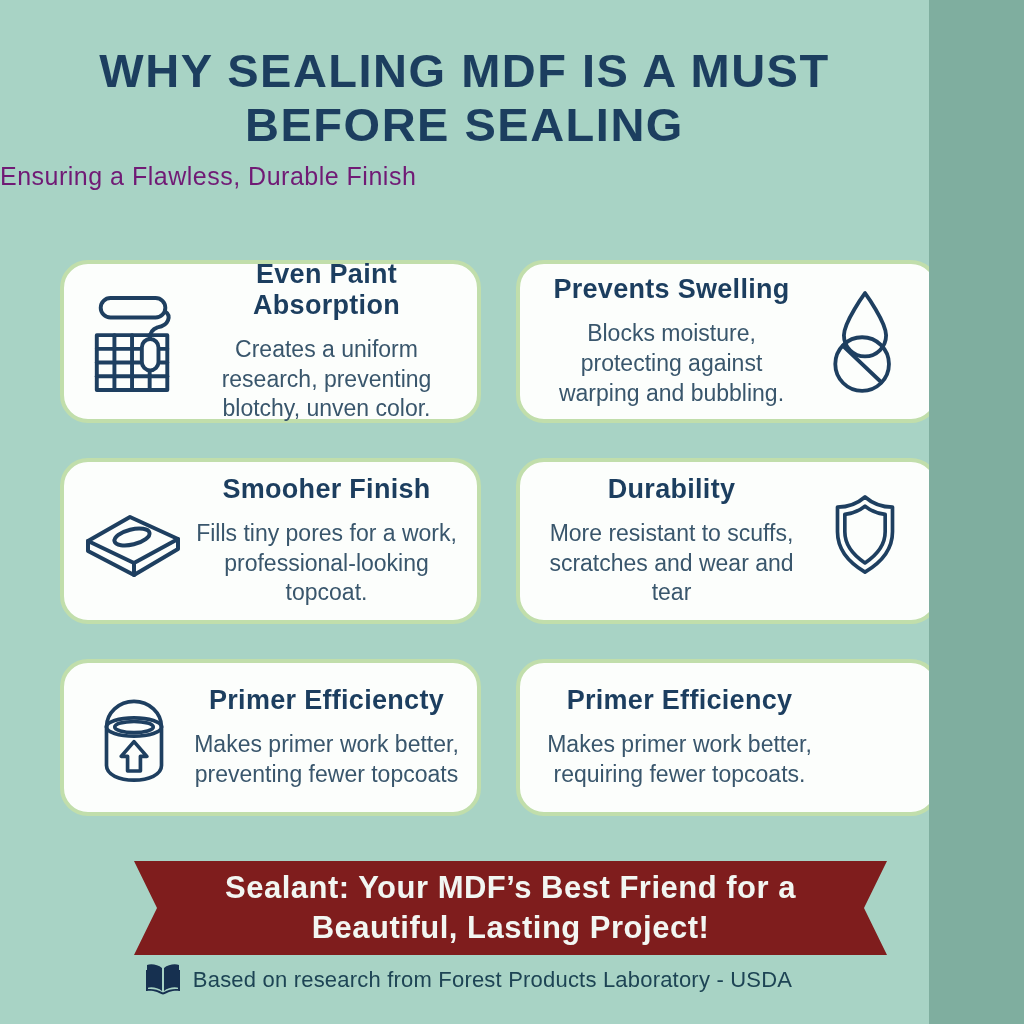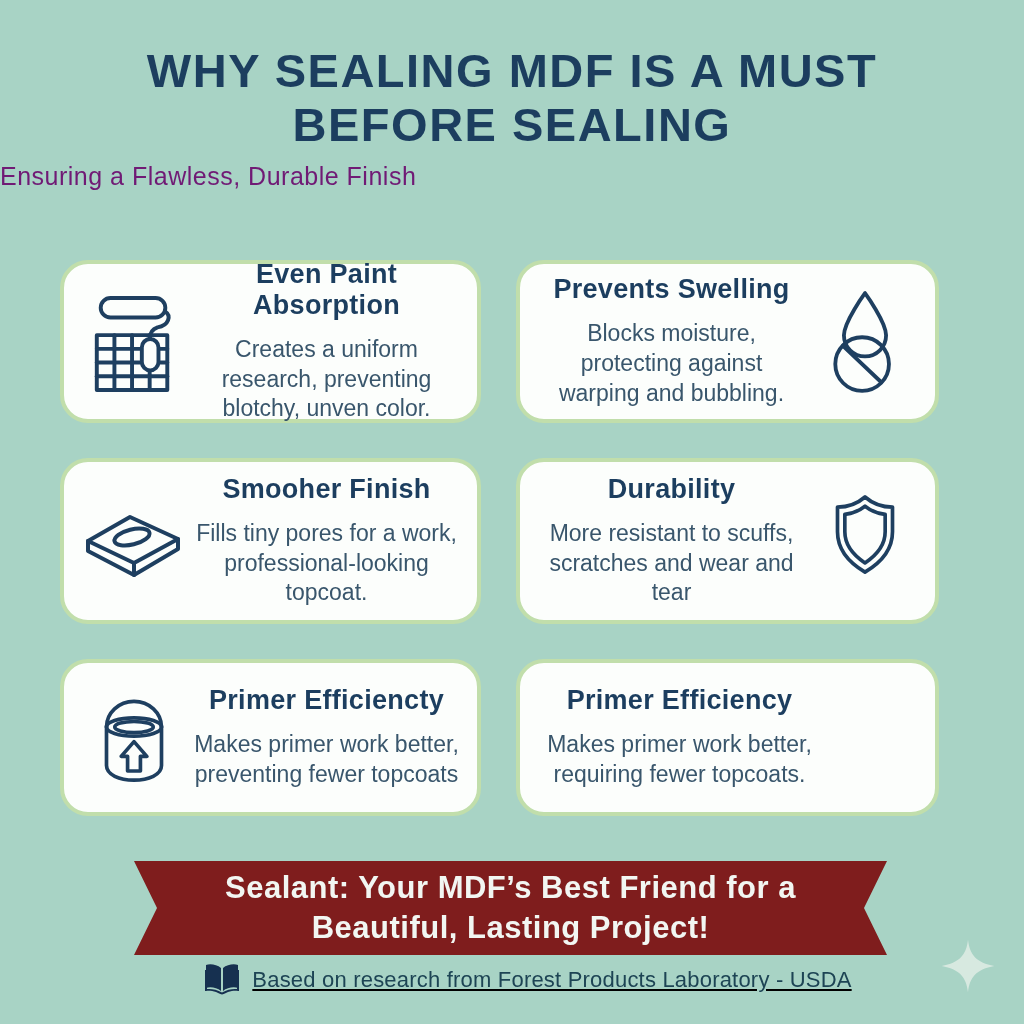--- a/index.html
+++ b/index.html
@@ -1,19 +1,19 @@
 <!DOCTYPE html>
 <html><head>
 <meta charset="utf-8">
 <style>
   * { margin:0; padding:0; box-sizing:border-box; }
   html,body { background:#7fae9f; }
   .poster {
     position:relative;
-    width:1024px; height:1024px;
+    width:929px; height:1024px;
     background:#a8d3c5;
     font-family:"Liberation Sans", sans-serif;
     overflow:hidden;
   }
 
   
   .title {
     position:absolute; top:44px; left:0; width:100%;
     text-align:center;
     color:#1c3e5f;
@@ -63,22 +63,22 @@
     position:absolute; top:861px; left:134px; width:753px; height:94px;
     background:#7f1d1d;
     clip-path:polygon(0 0, 100% 0, calc(100% - 23px) 50%, 100% 100%, 0 100%, 23px 50%);
     display:flex; flex-direction:column; align-items:center; justify-content:center;
     color:#f2f6f2; font-size:31px; font-weight:700; letter-spacing:0.5px;
     line-height:1.3; text-align:right;
   }
 
   
   .footer {
-    position:absolute; top:958px; left:16px; width:100%; height:44px;
-    display:flex; align-items:center; justify-content:center; gap:12px;text-decoration:underline;
+    position:absolute; top:958px; left:4px; width:100%; height:44px;
+    display:flex; align-items:center; justify-content:center; gap:12px;
   }
   .footer-text { color:#1d4454; font-size:22px; letter-spacing:0.2px; }
 
   
   .sparkle { position:absolute; left:940px; top:938px; width:56px; height:56px; }
 </style>
 </head>
 <body>
 
 <div class="poster">

